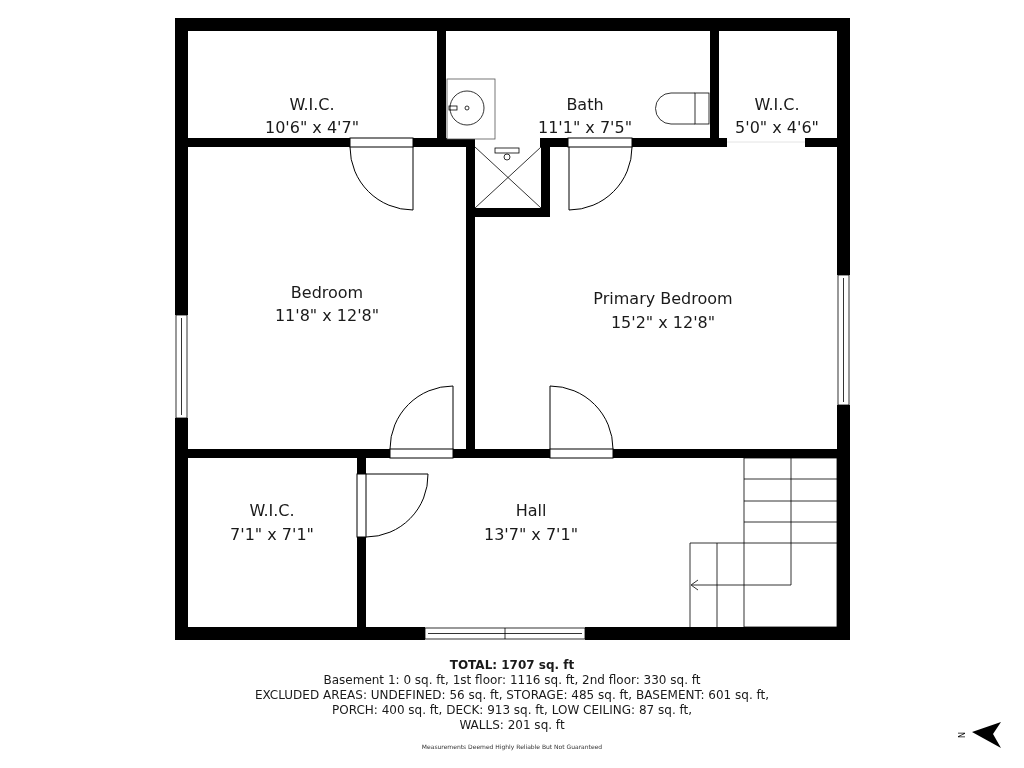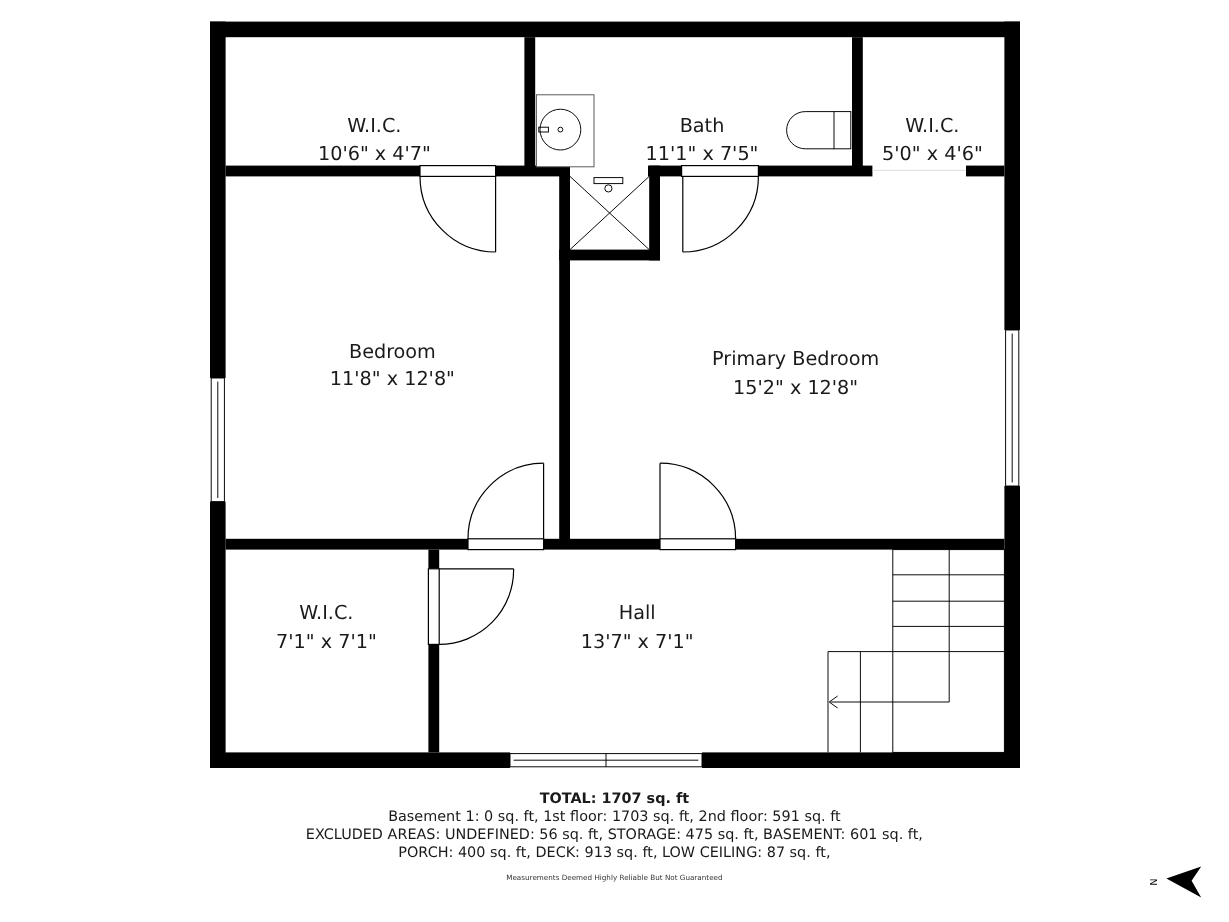--- a/index.html
+++ b/index.html
@@ -135,22 +135,23 @@
     <text class="room-label" x="272" y="516">W.I.C.</text>
     <text class="room-label" x="272" y="540">7'1" x 7'1"</text>
 
     <text class="room-label" x="531" y="516">Hall</text>
     <text class="room-label" x="531" y="540">13'7" x 7'1"</text>
   </g>
 </svg>
 
 <div class="summary">
   <div class="total">TOTAL: 1707 sq. ft</div>
-  <div class="line">Basement 1: 0 sq. ft, 1st floor: 1703 sq. ft, 2nd floor: 591 sq. ft</div>
-  <div class="line">EXCLUDED AREAS: UNDEFINED: 56 sq. ft, STORAGE: 475 sq. ft, BASEMENT: 601 sq. ft,</div>
+  <div class="line">Basement 1: 0 sq. ft, 1st floor: 1116 sq. ft, 2nd floor: 330 sq. ft</div>
+  <div class="line">EXCLUDED AREAS: UNDEFINED: 56 sq. ft, STORAGE: 485 sq. ft, BASEMENT: 601 sq. ft,</div>
   <div class="line">PORCH: 400 sq. ft, DECK: 913 sq. ft, LOW CEILING: 87 sq. ft,</div>
+  <div class="line">WALLS: 201 sq. ft</div>
   <div class="disclaimer">Measurements Deemed Highly Reliable But Not Guaranteed</div>
 </div>
 
 <svg class="compass" viewBox="0 0 50 30" xmlns="http://www.w3.org/2000/svg">
   <text x="3" y="18" font-size="8" font-family="DejaVu Sans, sans-serif" fill="#000" transform="rotate(90 6 15)">N</text>
   <polygon points="17,12 46,2 38,14 46,28" fill="#000"></polygon>
 </svg>
 
 </body></html>

